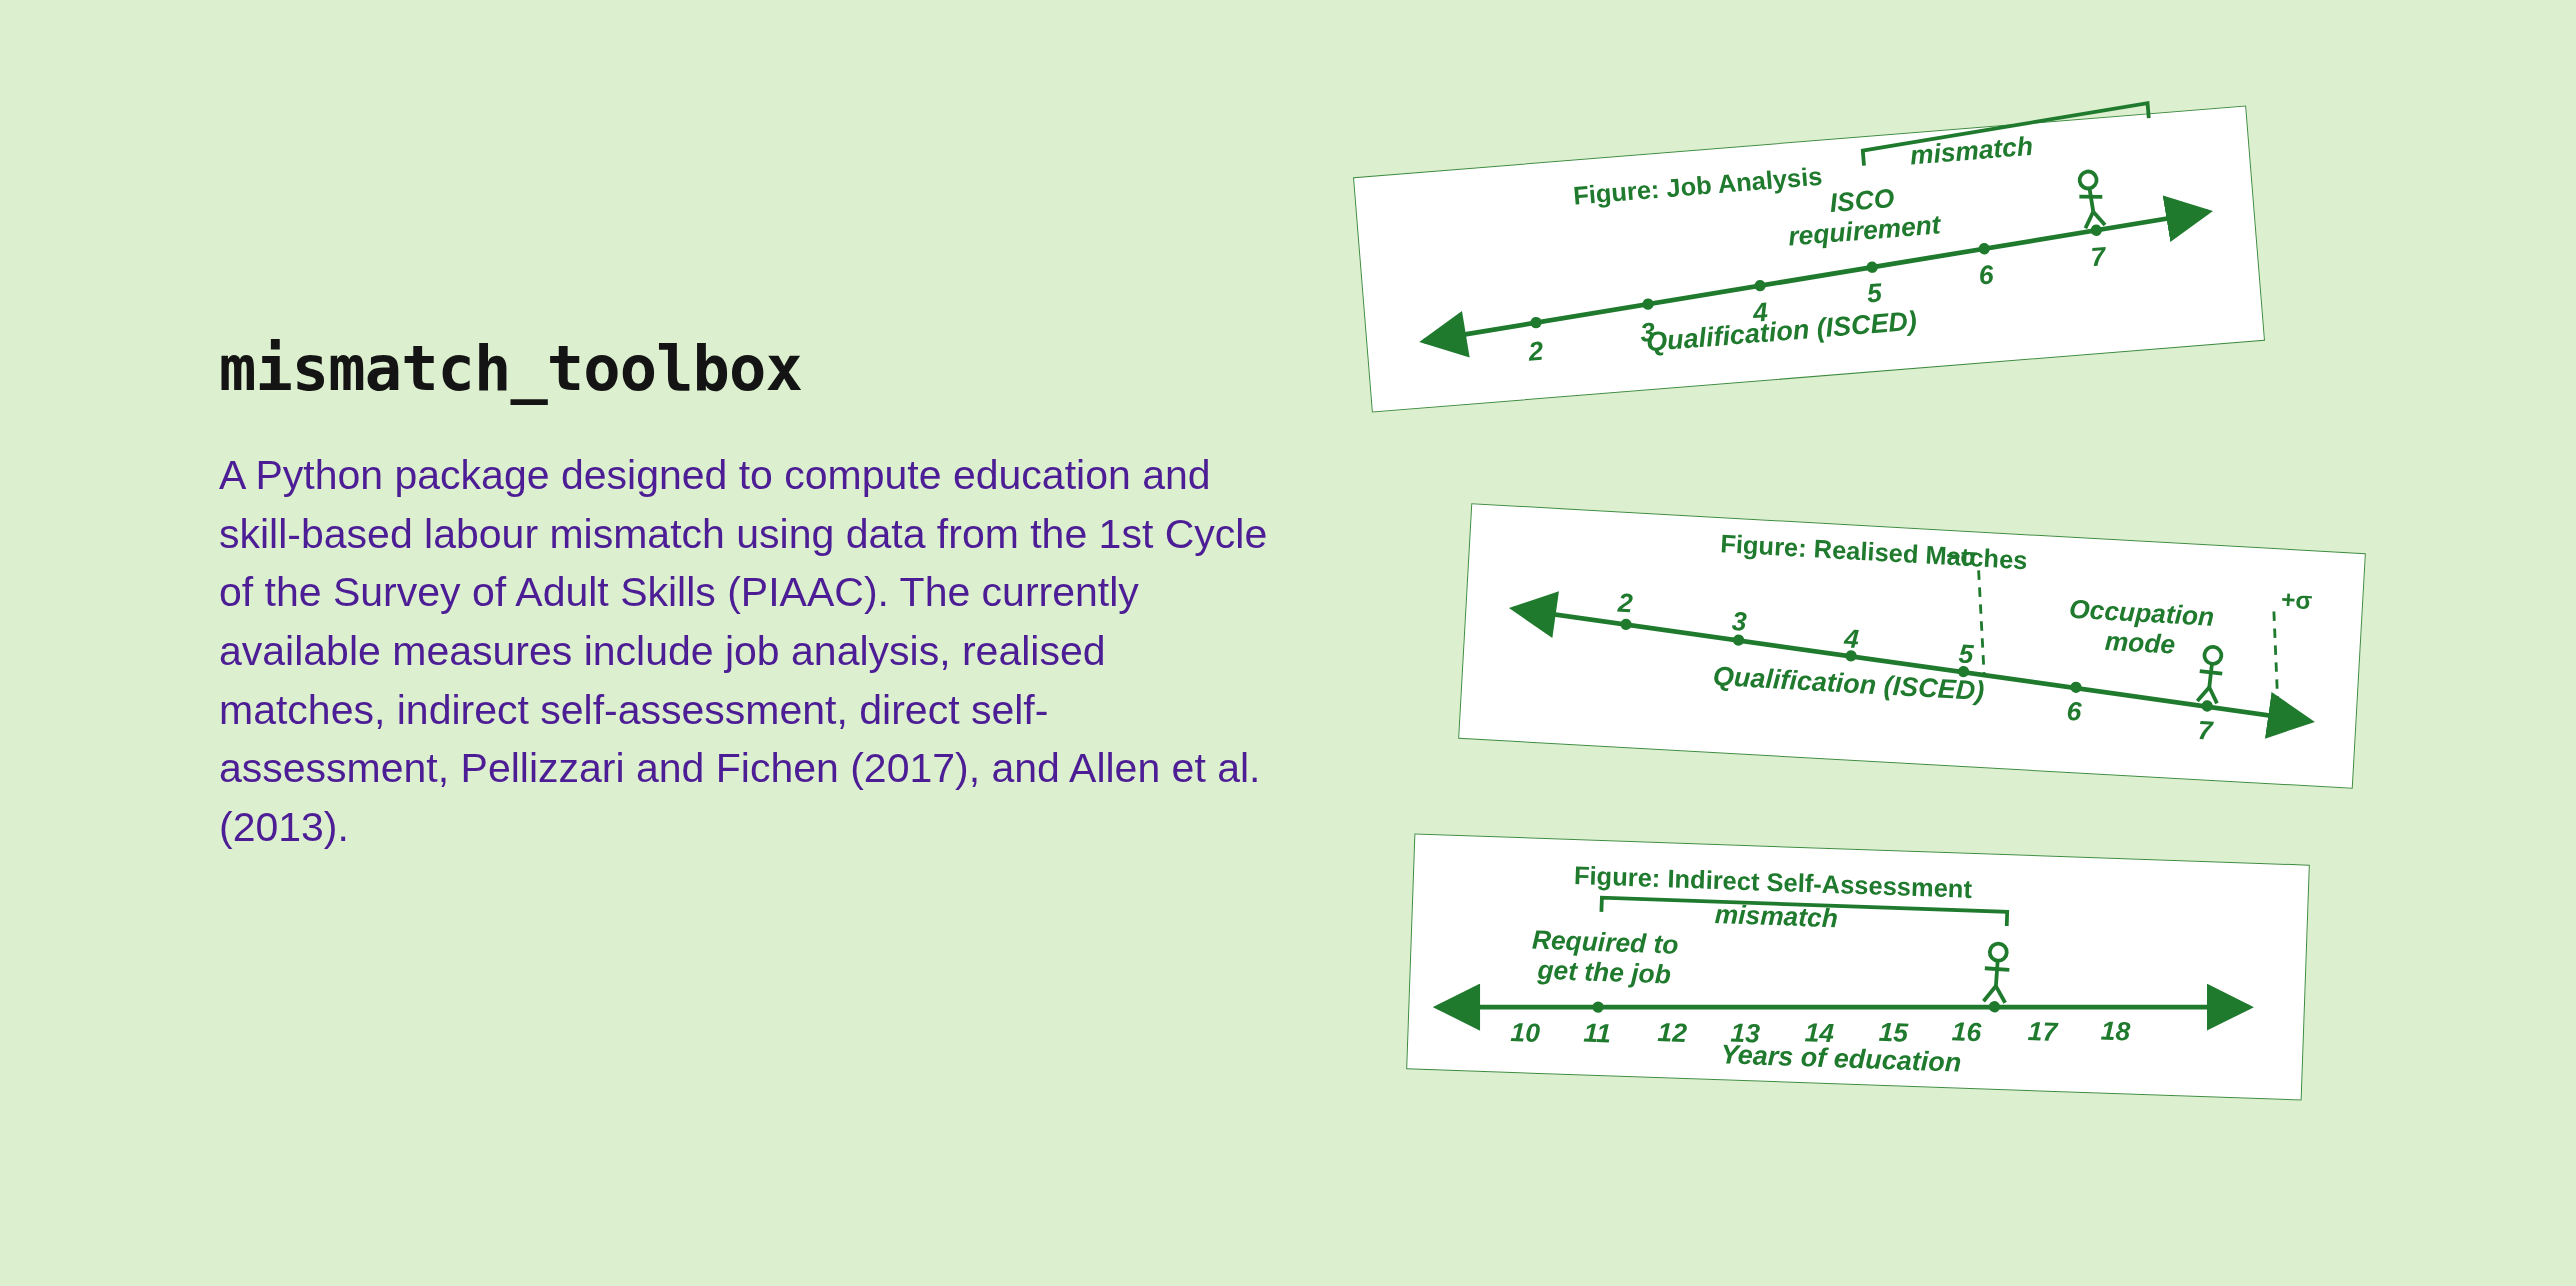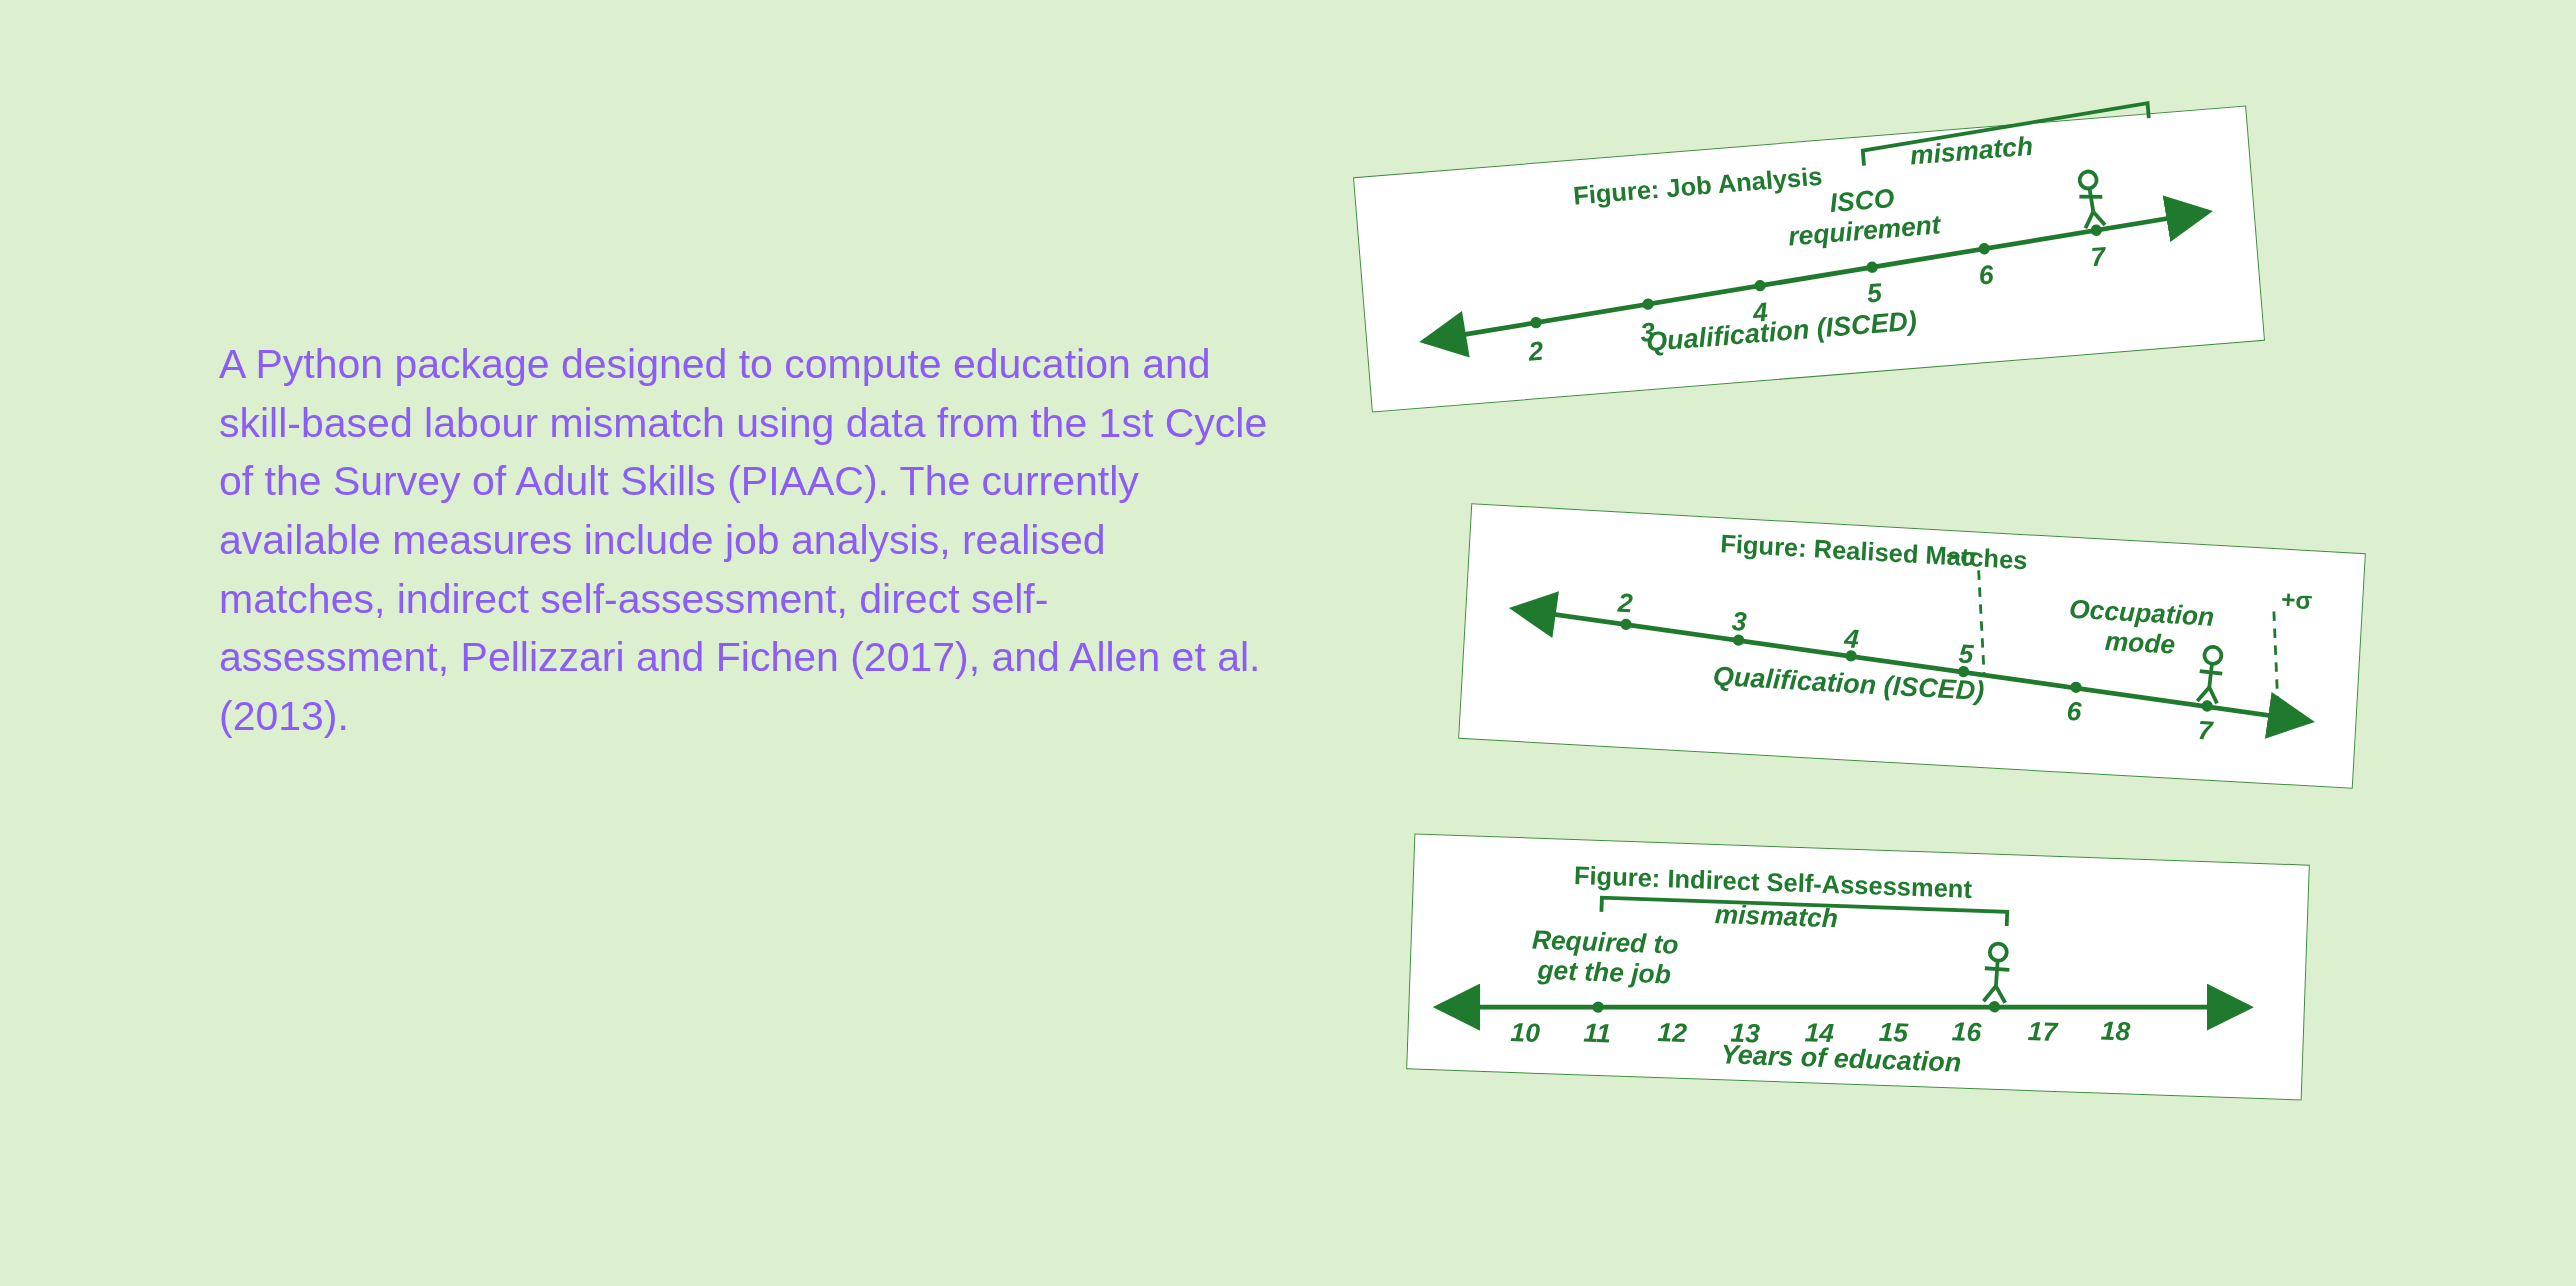--- a/index.html
+++ b/index.html
@@ -33,21 +33,21 @@
     font-size: 62px;
     font-weight: bold;
     color: #141414;
     letter-spacing: -0.9px;
     margin: 0 0 43px 0;
     line-height: 1.1;
   }
   .pkg-desc {
     font-size: 41px;
     line-height: 1.43;
-    color: #8b5cf6;
+    color: #4c1d95;
     margin: 0;
     max-width: 1056px;
   }
 
   
   .fig-card {
     position: absolute;
     background: #ffffff;
     border: 1.9px solid #3e8c3e;
     box-sizing: border-box;
@@ -123,20 +123,21 @@
   }
 
   svg { overflow: visible; }
 </style>
 </head>
 <body>
 
 <div class="page">
 
   <div class="left-col">
+    <h1 class="pkg-title">mismatch_toolbox</h1>
     <p class="pkg-desc">A Python package designed to compute education and skill-based labour mismatch using data from the 1st Cycle of the Survey of Adult Skills (PIAAC). The currently available measures include job analysis, realised matches, indirect self-assessment, direct self-assessment, Pellizzari and Fichen (2017), and Allen et al. (2013).</p>
   </div>
 
   <div class="fig-card" id="card-job">
     <div class="fig-inner">
 
       <svg width="896" height="236" style="position:absolute;left:0;top:0;" viewBox="0 0 950 250">
 
         <defs>
           <marker id="arrR1" markerWidth="11" markerHeight="11" refX="9" refY="5" orient="auto">

